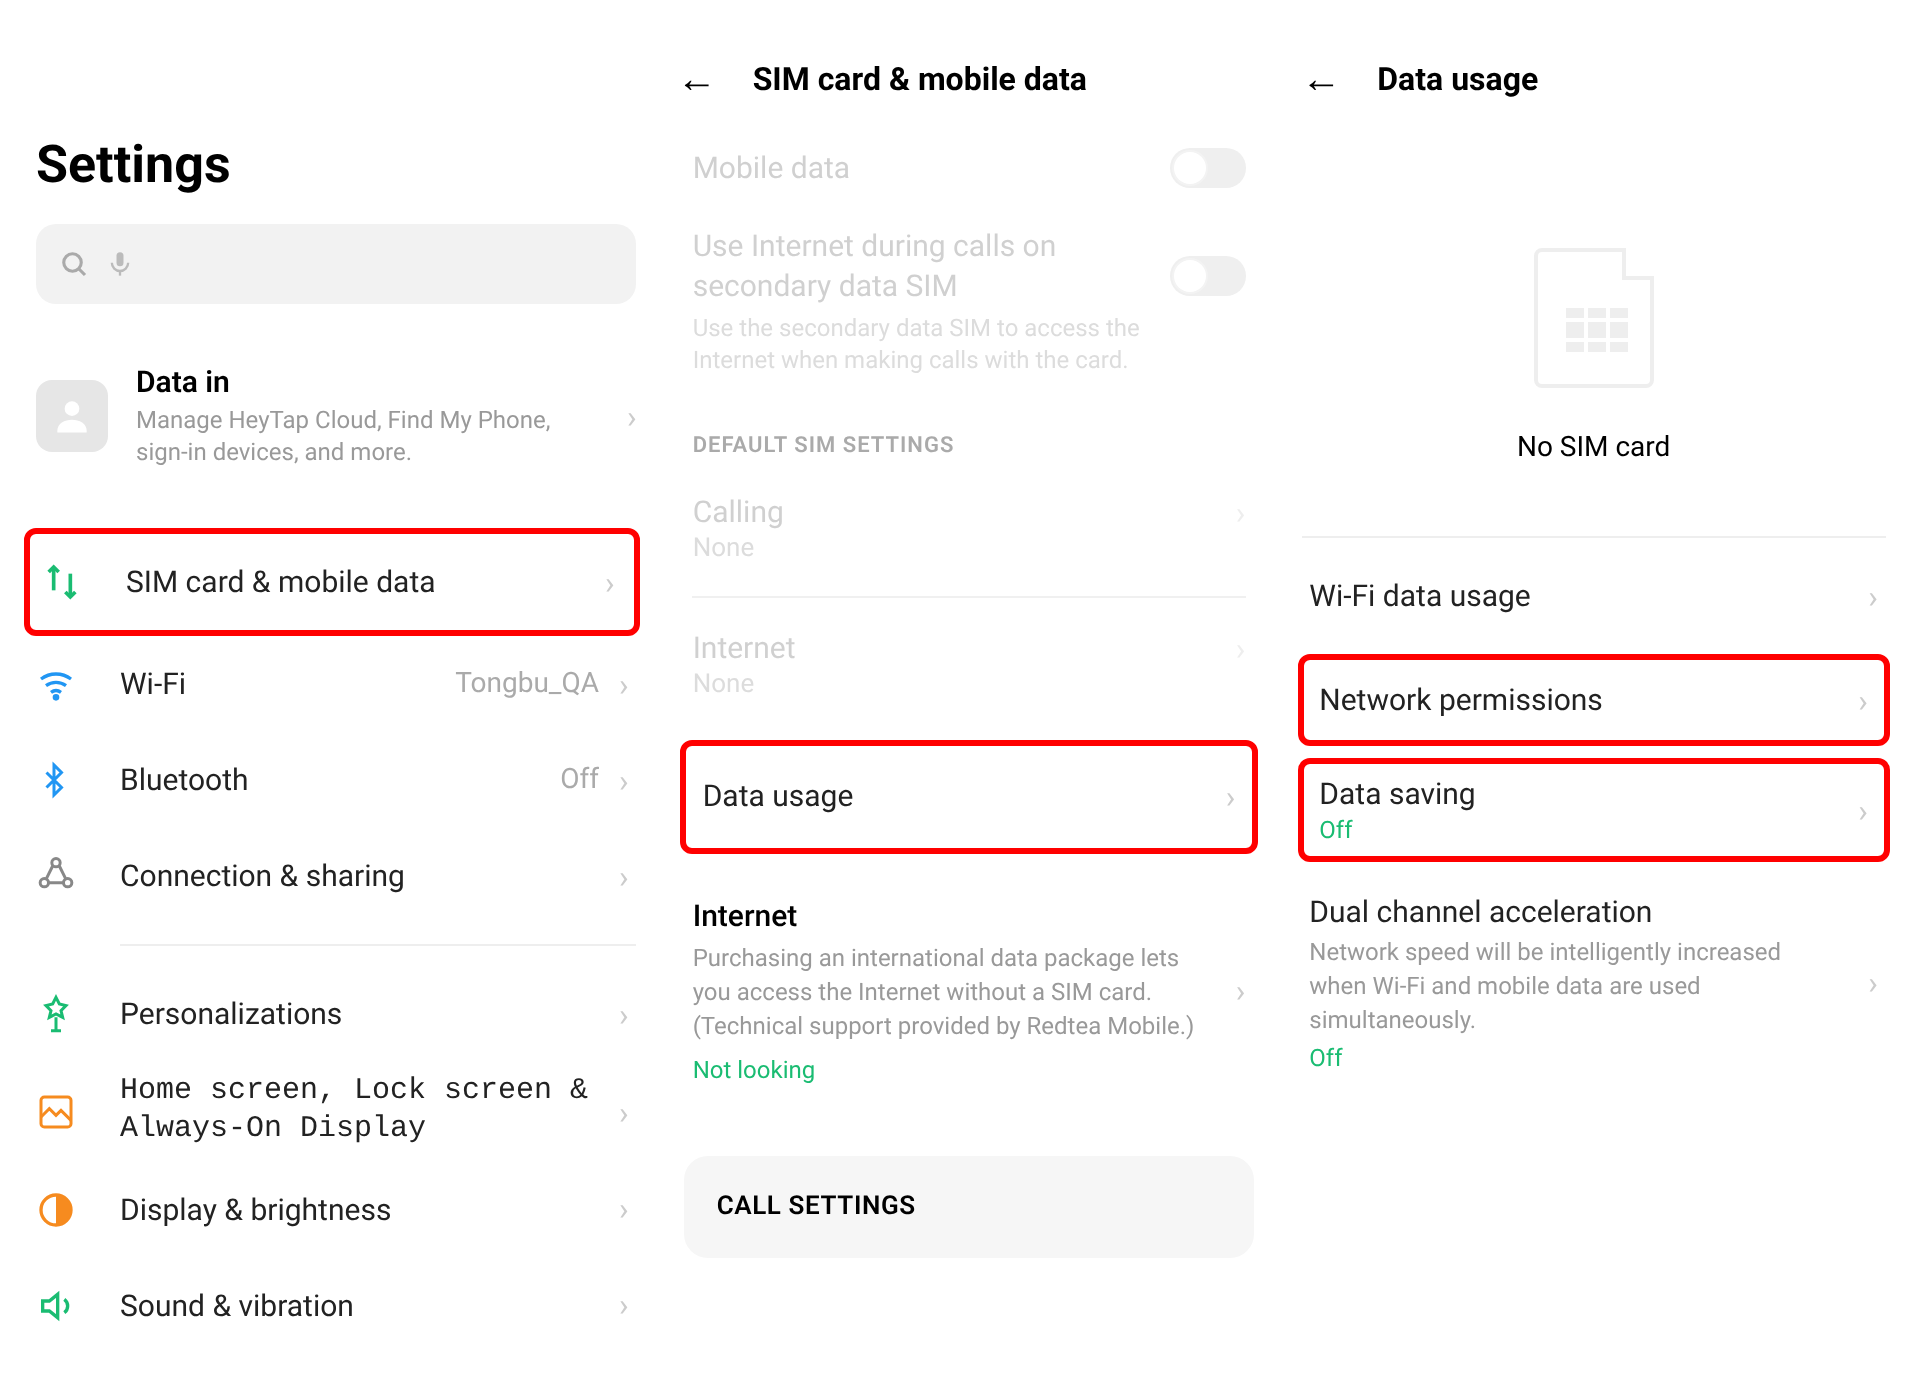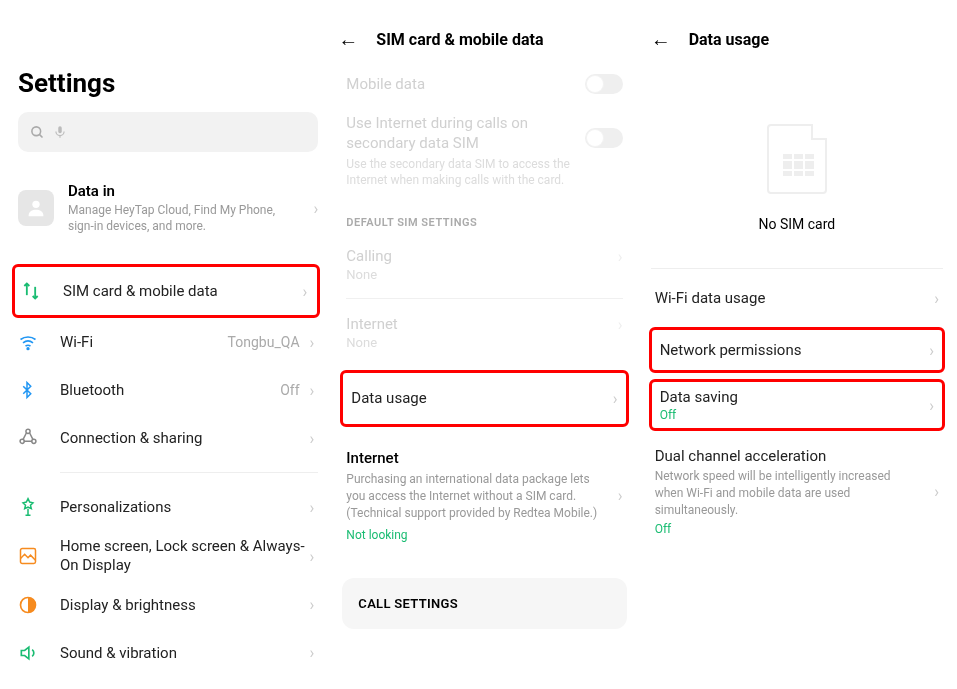--- a/index.html
+++ b/index.html
@@ -77,21 +77,21 @@
     padding-right: 4px;
   }
   .list-icon {
     width: 36px;
     display: flex;
     align-items: center;
     justify-content: flex-start;
     margin-right: 6px;
   }
   .list-label { flex: 1; font-size: 15px; color: #222; }
-  .list-label.two-line { line-height: 1.25; padding: 6px 0; }
+  .list-label.two-line { line-height: 1.25; padding: 6px 0; font-family: Liberation Mono, monospace; }
   .list-value { font-size: 14px; color: #aaa; margin-right: 10px; }
   .divider { height: 1px; background: #eee; margin: 10px 0 10px 42px; }
   .hl1 { border: 3px solid #f00; border-radius: 6px; padding: 0 6px; margin-left: -6px; margin-right: -2px; }
 
   
   .topbar {
     display: flex;
     align-items: center;
     height: 50px;
     margin-top: 14px;

